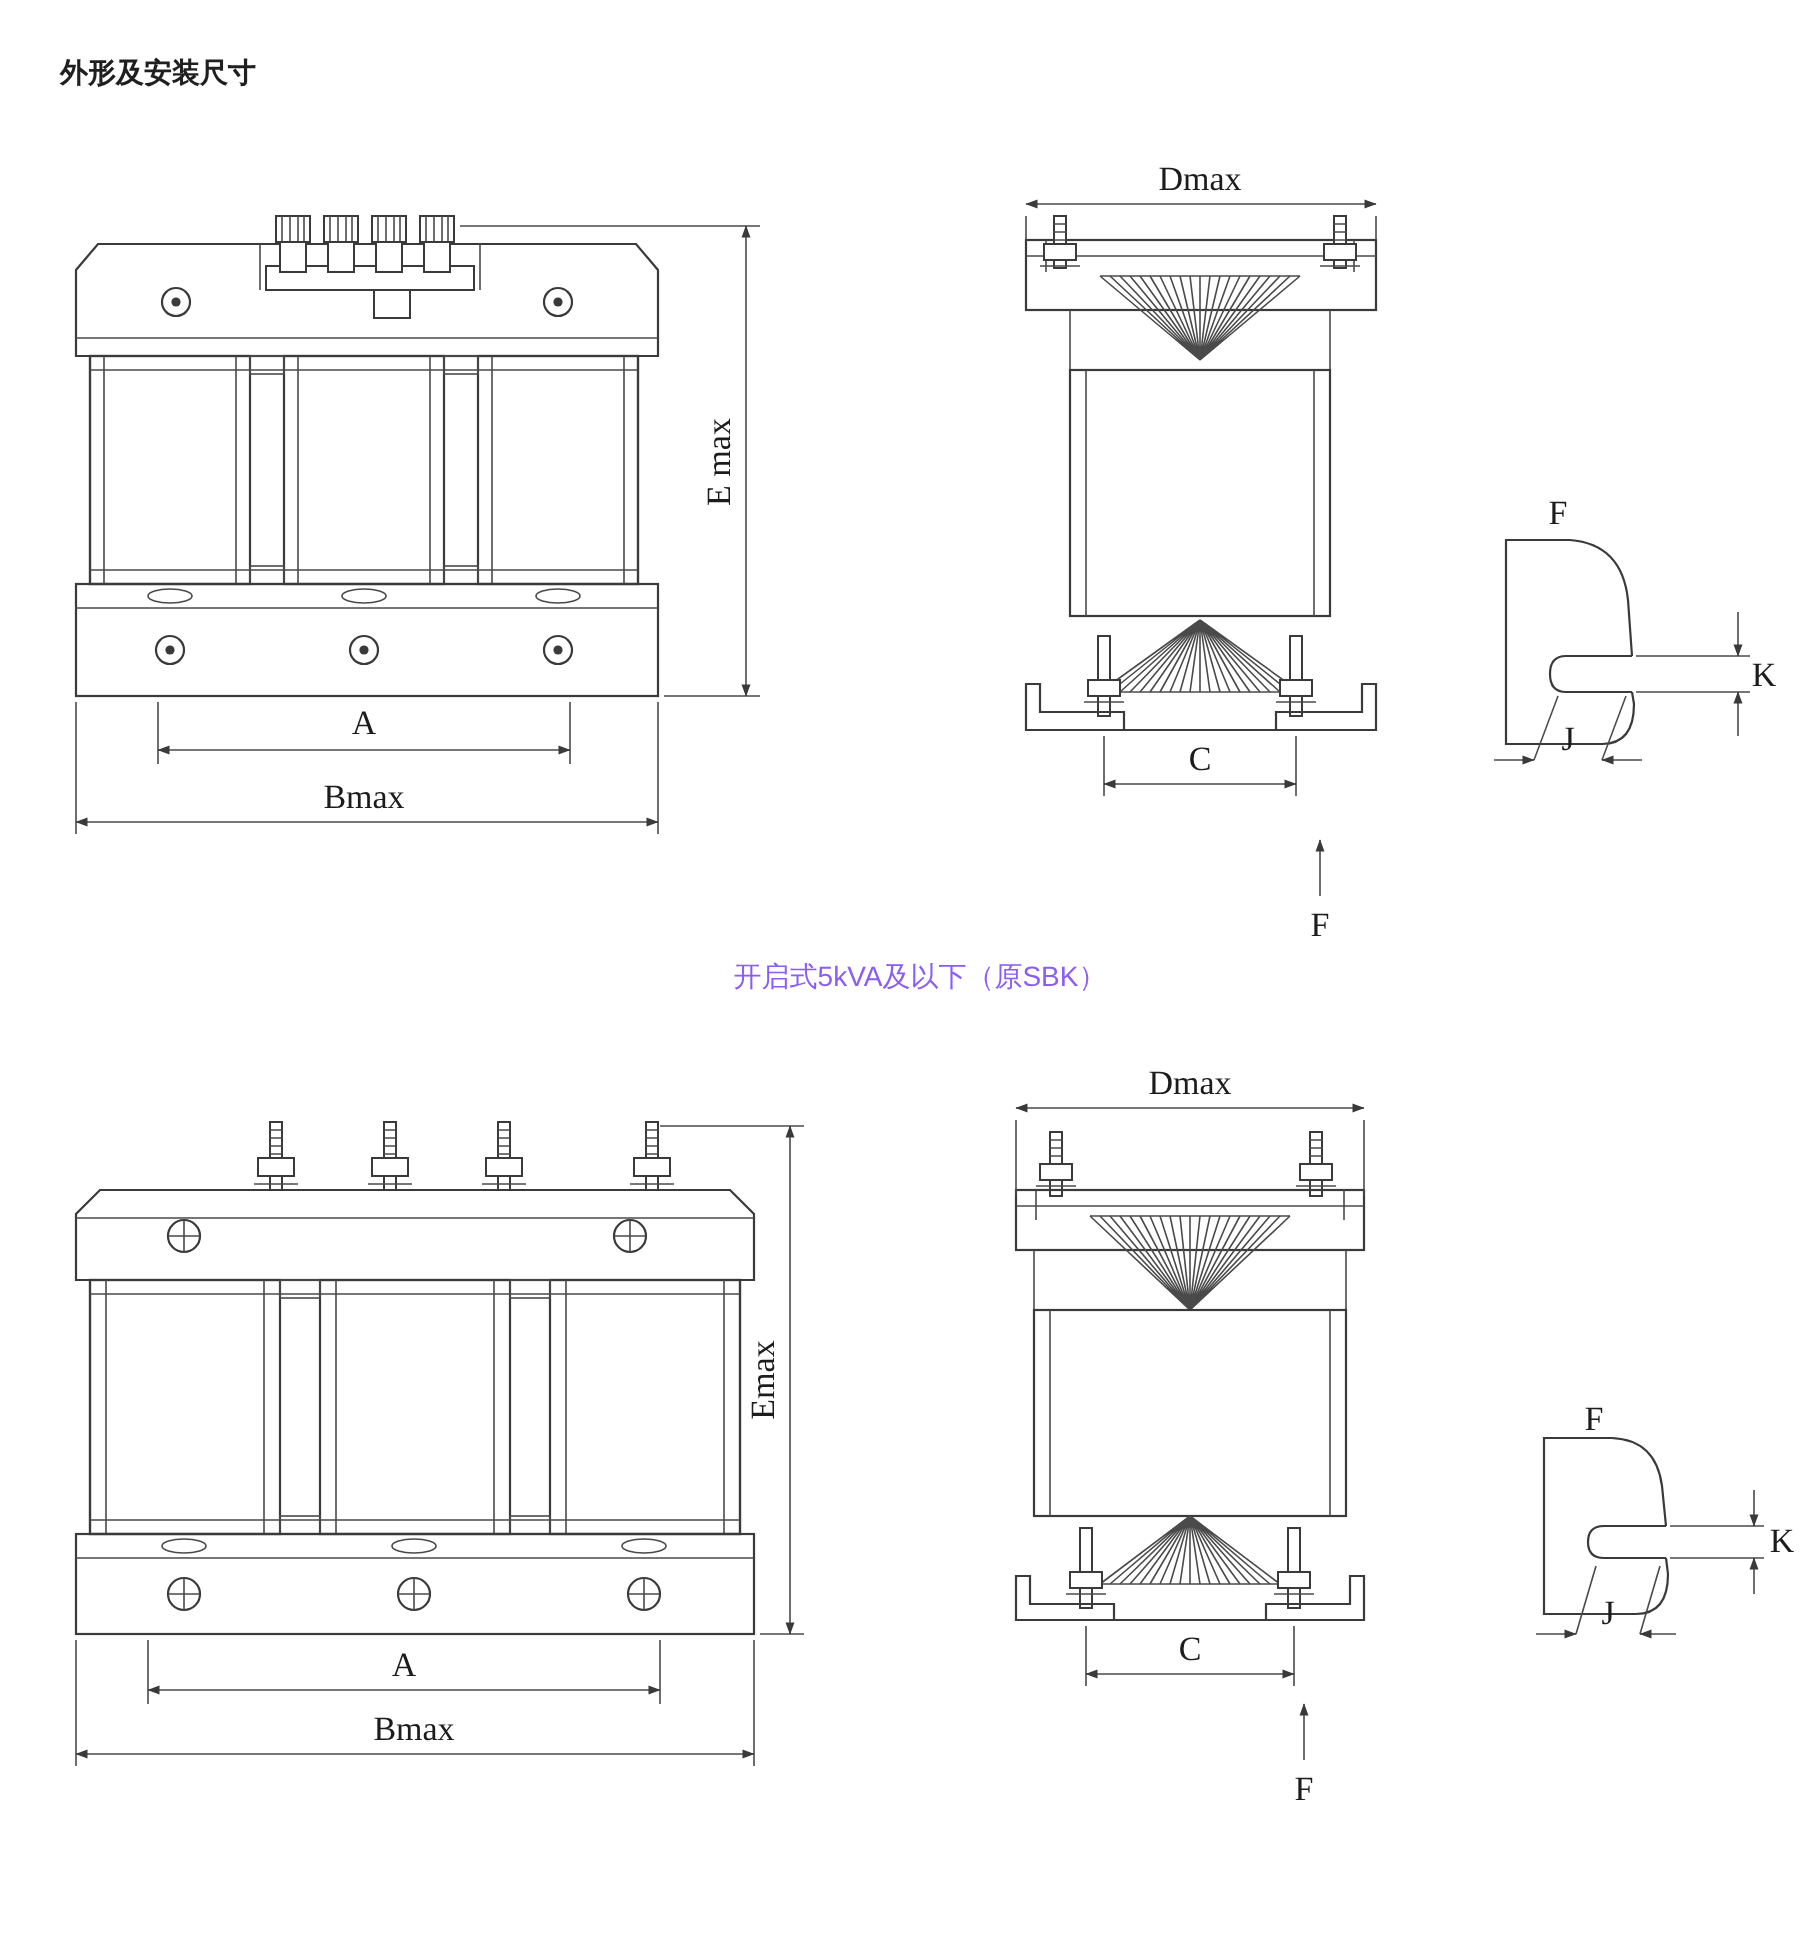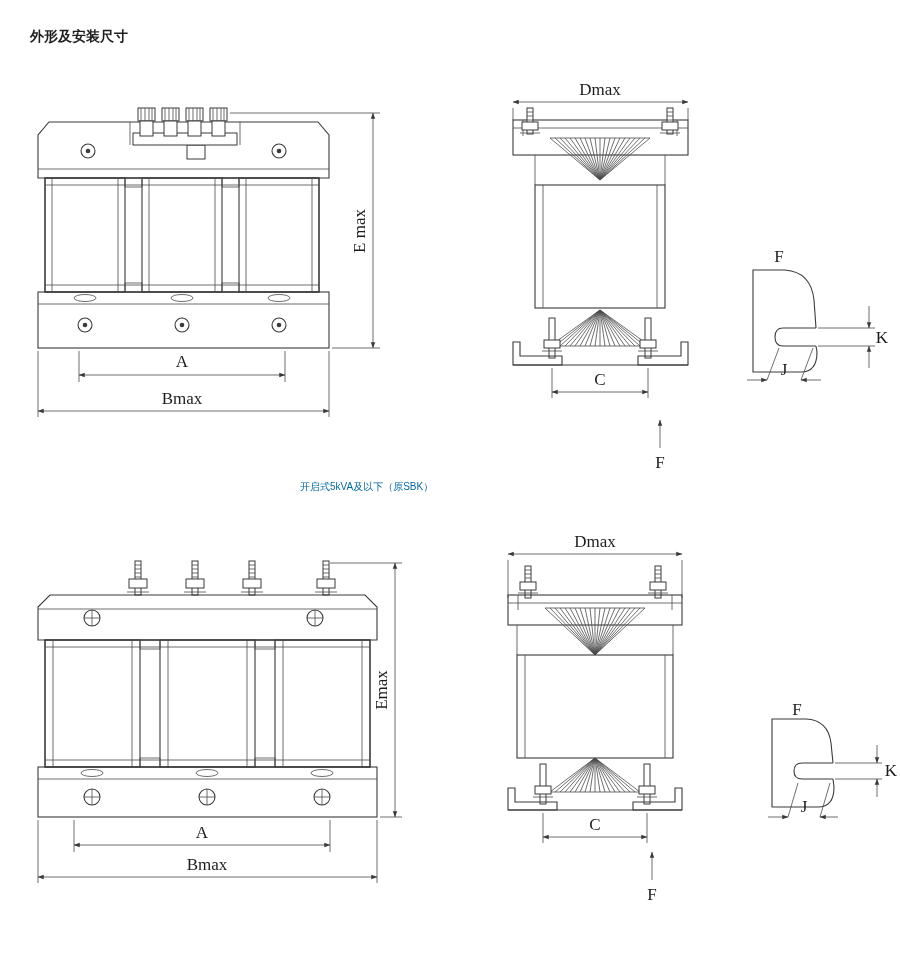--- a/index.html
+++ b/index.html
@@ -1,20 +1,20 @@
 <!DOCTYPE html>
 <html><head>
 <meta charset="utf-8">
 <style>
   html,body{margin:0;padding:0;background:#fff;}
   .canvas{position:relative;width:900px;height:971px;background:#fff;overflow:hidden;
           font-family:"Liberation Sans",sans-serif;}
   .abs{position:absolute;}
   .page-title{position:absolute;left:30px;top:28px;font-size:14px;font-weight:bold;color:#1f1f1f;}
-  .fig-caption{position:absolute;width:320px;font-size:10px;color:#0369a1;}
+  .fig-caption{position:absolute;width:320px;text-align:center;font-size:14px;color:#8b5cf6;}
   svg .ln{stroke:#3a3a3a;stroke-width:1.1;fill:none;}
   svg .thin{stroke:#4a4a4a;stroke-width:0.8;fill:none;}
   svg .fillw{fill:#fff;stroke:#3a3a3a;stroke-width:1;}
   svg text.dim{font-family:"Liberation Serif",serif;font-size:17px;fill:#1c1c1c;stroke:none;}
 </style>
 </head>
 <body>
 
 <div class="canvas">
 

